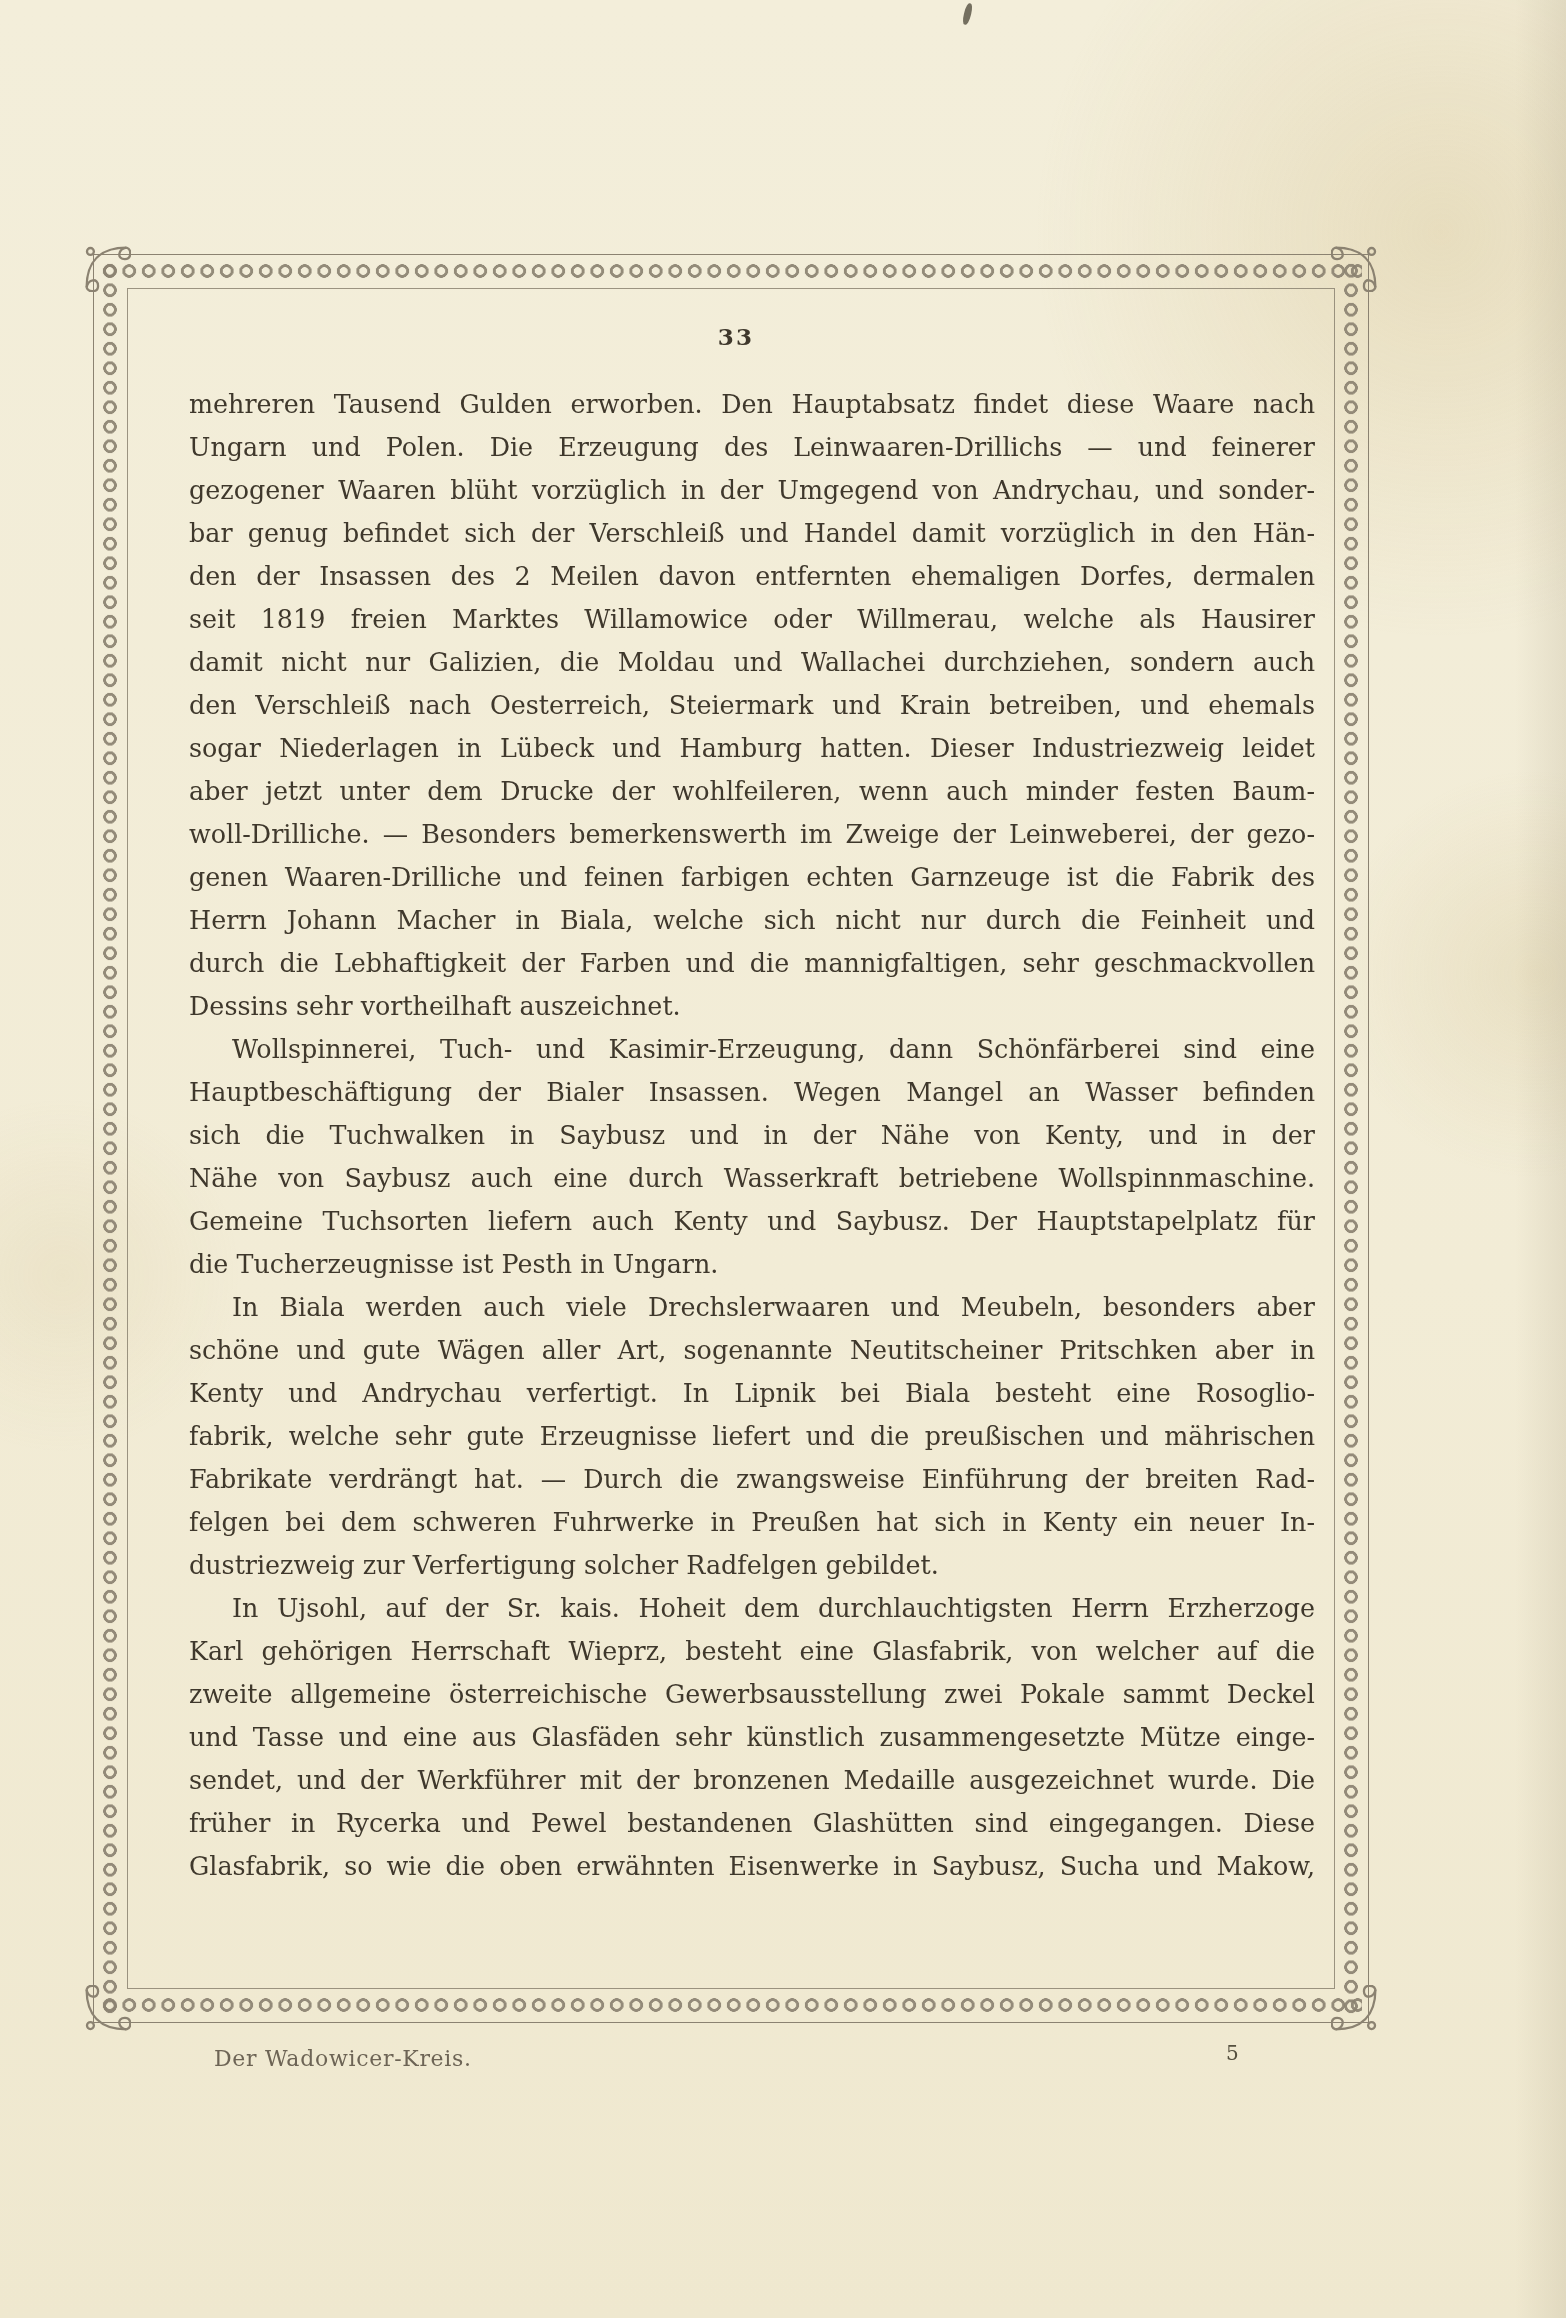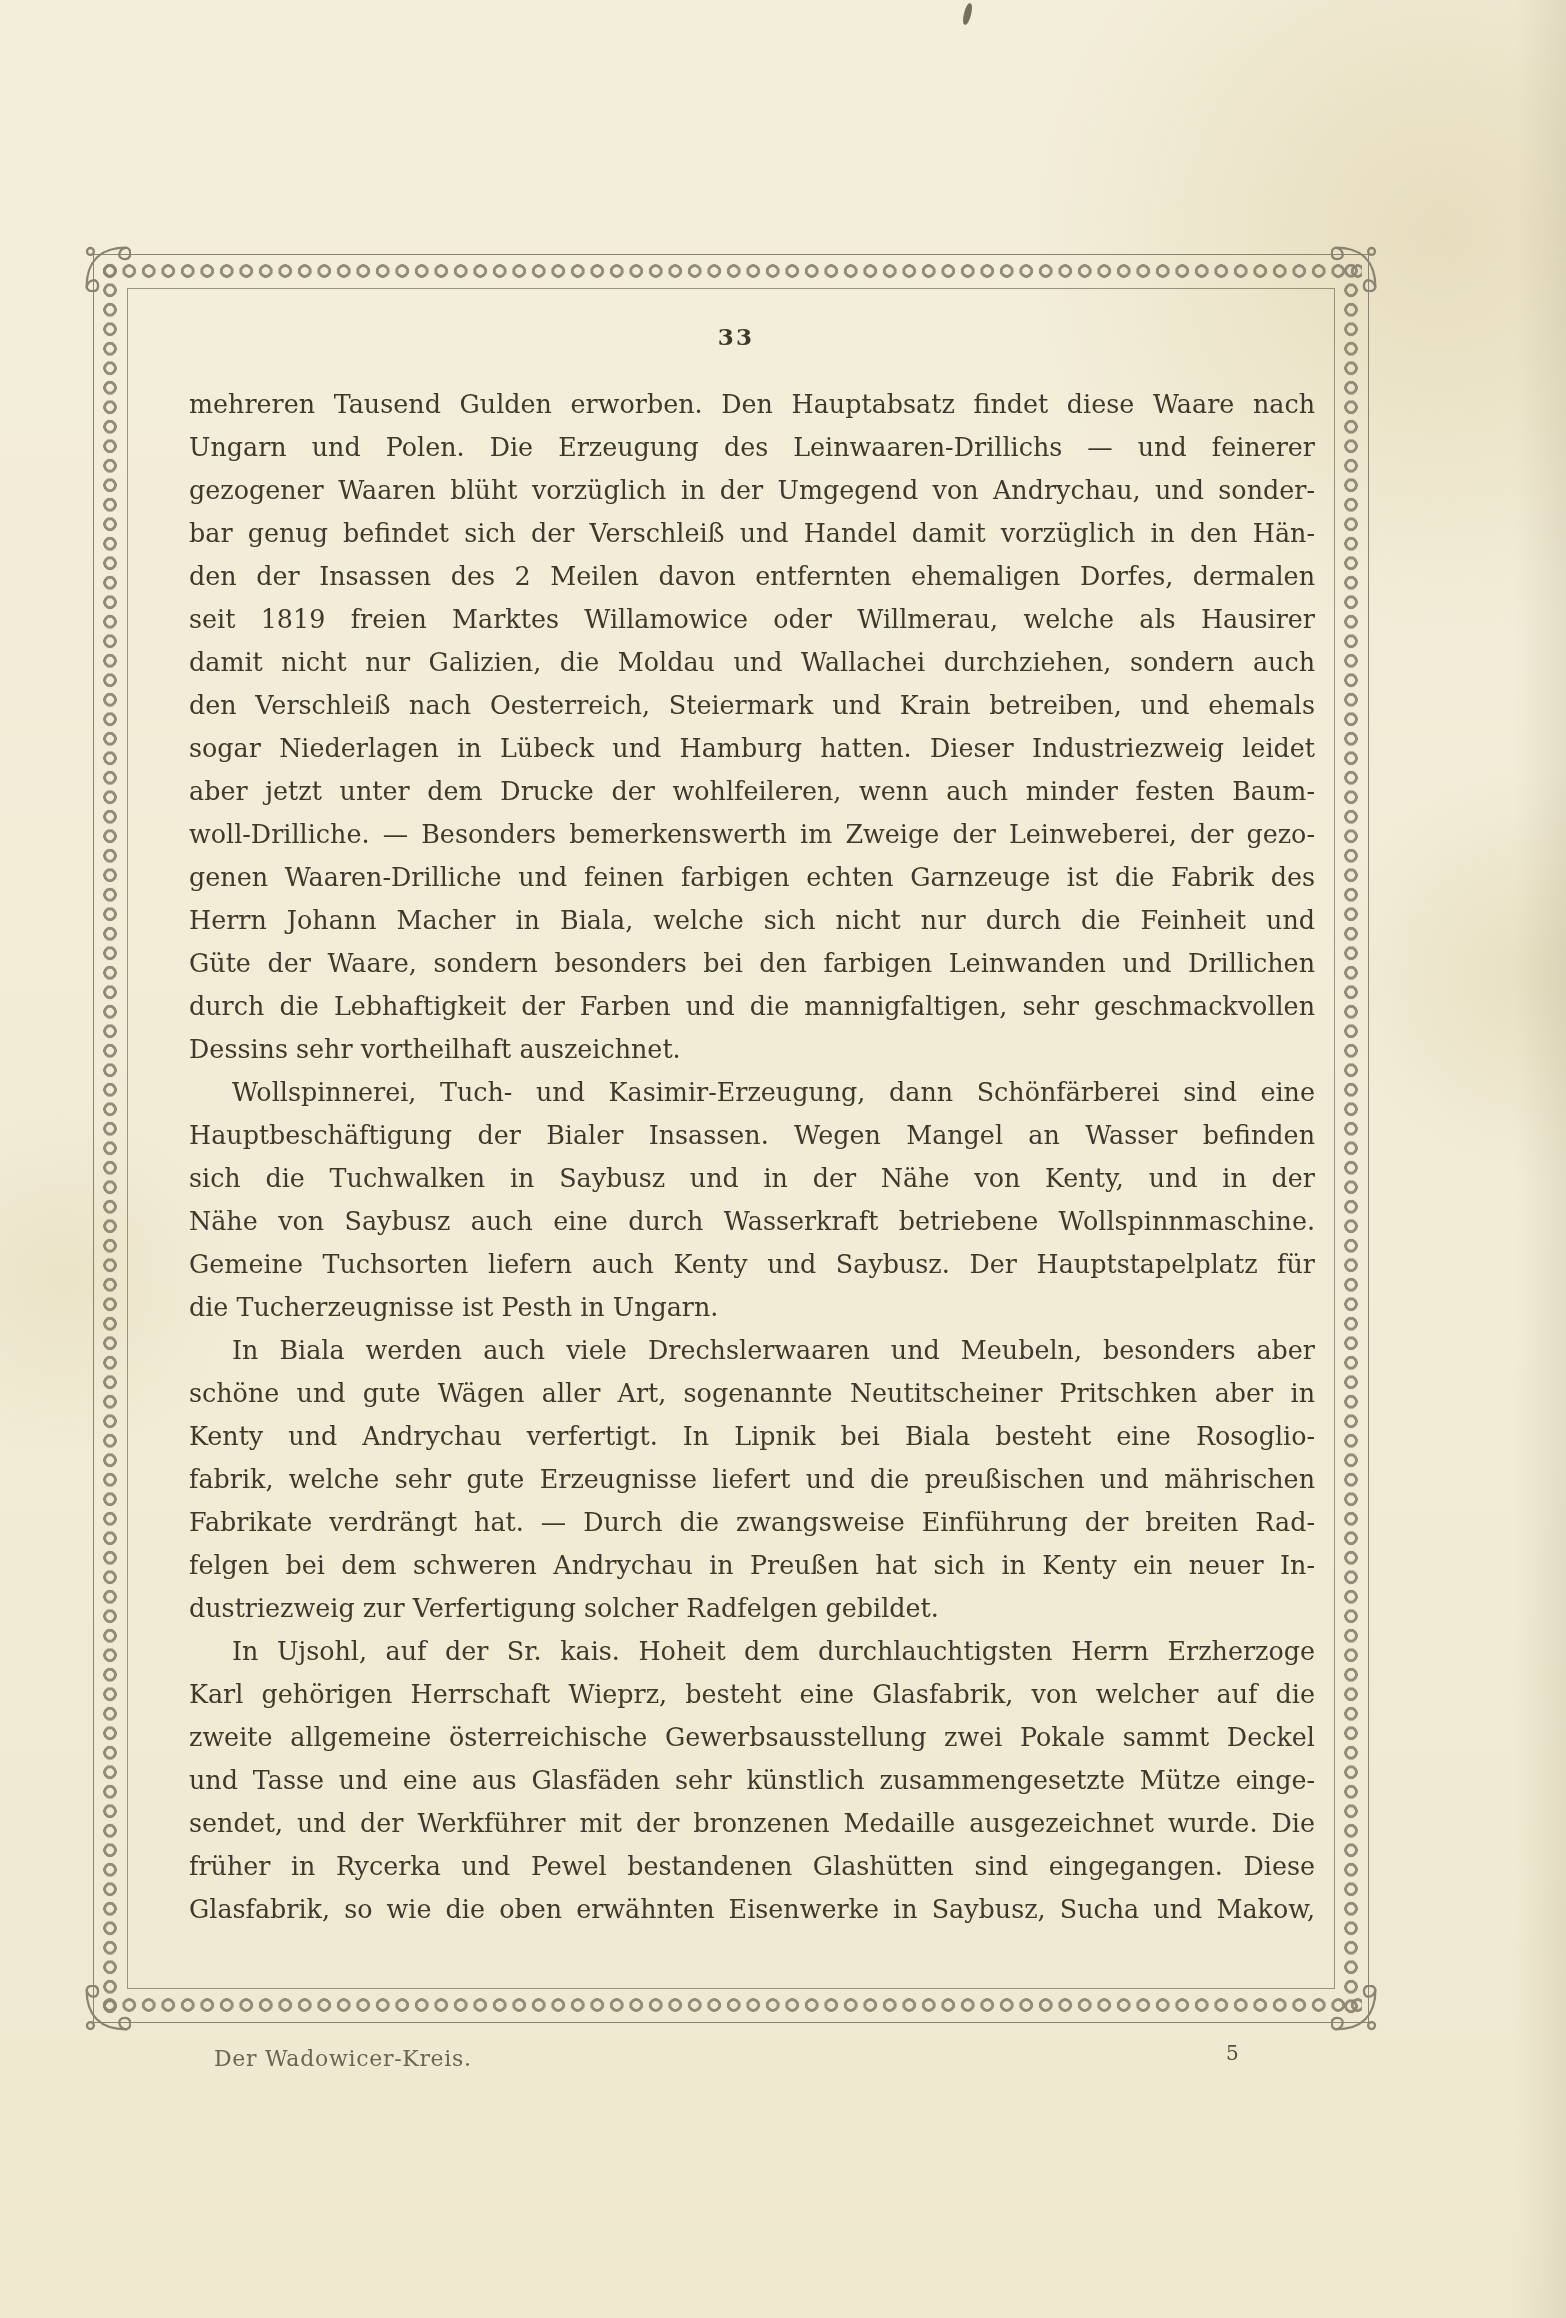--- a/index.html
+++ b/index.html
@@ -144,39 +144,38 @@
         <div class="line">bar genug befindet sich der Verschleiß und Handel damit vorzüglich in den Hän-</div>
         <div class="line">den der Insassen des 2 Meilen davon entfernten ehemaligen Dorfes, dermalen</div>
         <div class="line">seit 1819 freien Marktes Willamowice oder Willmerau, welche als Hausirer</div>
         <div class="line">damit nicht nur Galizien, die Moldau und Wallachei durchziehen, sondern auch</div>
         <div class="line">den Verschleiß nach Oesterreich, Steiermark und Krain betreiben, und ehemals</div>
         <div class="line">sogar Niederlagen in Lübeck und Hamburg hatten. Dieser Industriezweig leidet</div>
         <div class="line">aber jetzt unter dem Drucke der wohlfeileren, wenn auch minder festen Baum-</div>
         <div class="line">woll-Drilliche. — Besonders bemerkenswerth im Zweige der Leinweberei, der gezo-</div>
         <div class="line">genen Waaren-Drilliche und feinen farbigen echten Garnzeuge ist die Fabrik des</div>
         <div class="line">Herrn Johann Macher in Biala, welche sich nicht nur durch die Feinheit und</div>
-        <div class="line">Güte der Waare, sondern besonders bei den farbigen Leinwanden und Drillichen</div>
         <div class="line">durch die Lebhaftigkeit der Farben und die mannigfaltigen, sehr geschmackvollen</div>
         <div class="line last">Dessins sehr vortheilhaft auszeichnet.</div>
       </div>
       <div class="para indent">
         <div class="line">Wollspinnerei, Tuch- und Kasimir-Erzeugung, dann Schönfärberei sind eine</div>
         <div class="line">Hauptbeschäftigung der Bialer Insassen. Wegen Mangel an Wasser befinden</div>
         <div class="line">sich die Tuchwalken in Saybusz und in der Nähe von Kenty, und in der</div>
         <div class="line">Nähe von Saybusz auch eine durch Wasserkraft betriebene Wollspinnmaschine.</div>
         <div class="line">Gemeine Tuchsorten liefern auch Kenty und Saybusz. Der Hauptstapelplatz für</div>
         <div class="line last">die Tucherzeugnisse ist Pesth in Ungarn.</div>
       </div>
       <div class="para indent">
         <div class="line">In Biala werden auch viele Drechslerwaaren und Meubeln, besonders aber</div>
         <div class="line">schöne und gute Wägen aller Art, sogenannte Neutitscheiner Pritschken aber in</div>
         <div class="line">Kenty und Andrychau verfertigt. In Lipnik bei Biala besteht eine Rosoglio-</div>
         <div class="line">fabrik, welche sehr gute Erzeugnisse liefert und die preußischen und mährischen</div>
         <div class="line">Fabrikate verdrängt hat. — Durch die zwangsweise Einführung der breiten Rad-</div>
-        <div class="line">felgen bei dem schweren Andrychau in Preußen hat sich in Kenty ein neuer In-</div>
+        <div class="line">felgen bei dem schweren Fuhrwerke in Preußen hat sich in Kenty ein neuer In-</div>
         <div class="line last">dustriezweig zur Verfertigung solcher Radfelgen gebildet.</div>
       </div>
       <div class="para indent">
         <div class="line">In Ujsohl, auf der Sr. kais. Hoheit dem durchlauchtigsten Herrn Erzherzoge</div>
         <div class="line">Karl gehörigen Herrschaft Wieprz, besteht eine Glasfabrik, von welcher auf die</div>
         <div class="line">zweite allgemeine österreichische Gewerbsausstellung zwei Pokale sammt Deckel</div>
         <div class="line">und Tasse und eine aus Glasfäden sehr künstlich zusammengesetzte Mütze einge-</div>
         <div class="line">sendet, und der Werkführer mit der bronzenen Medaille ausgezeichnet wurde. Die</div>
         <div class="line">früher in Rycerka und Pewel bestandenen Glashütten sind eingegangen. Diese</div>
         <div class="line">Glasfabrik, so wie die oben erwähnten Eisenwerke in Saybusz, Sucha und Makow,</div>

